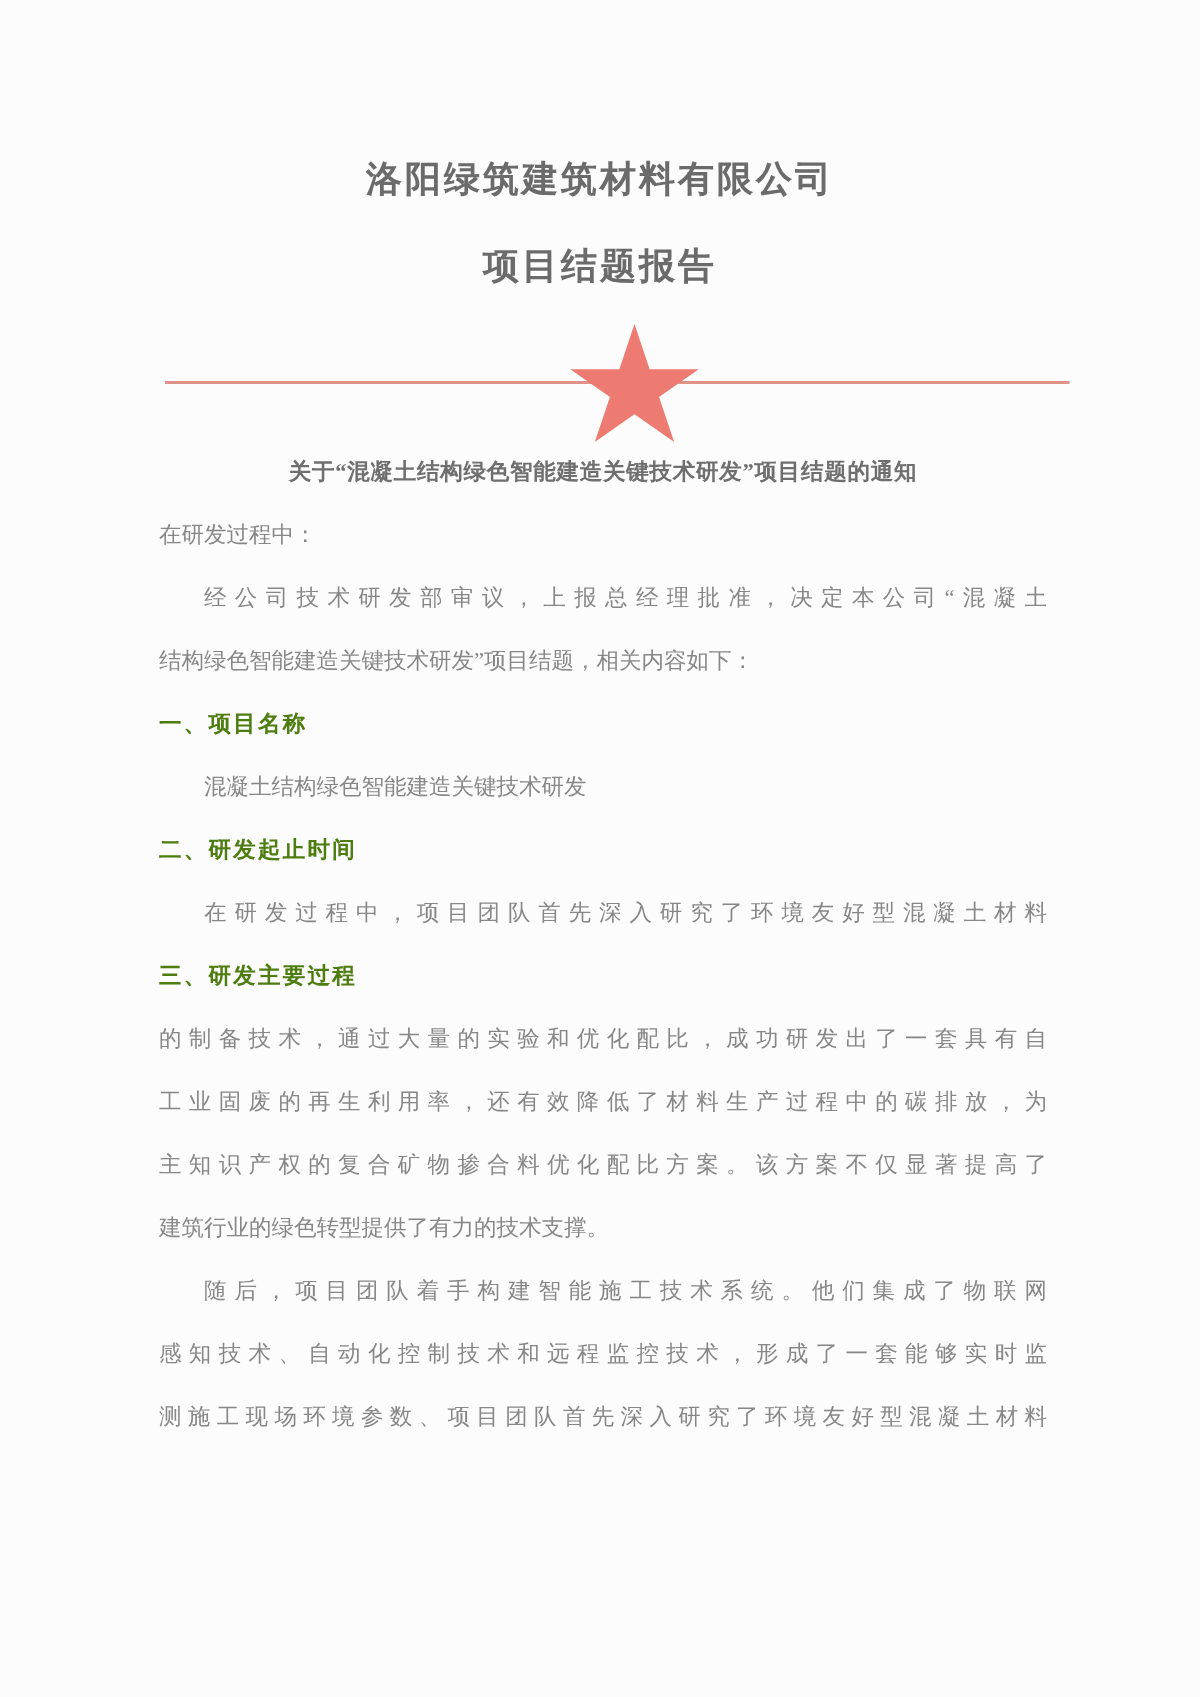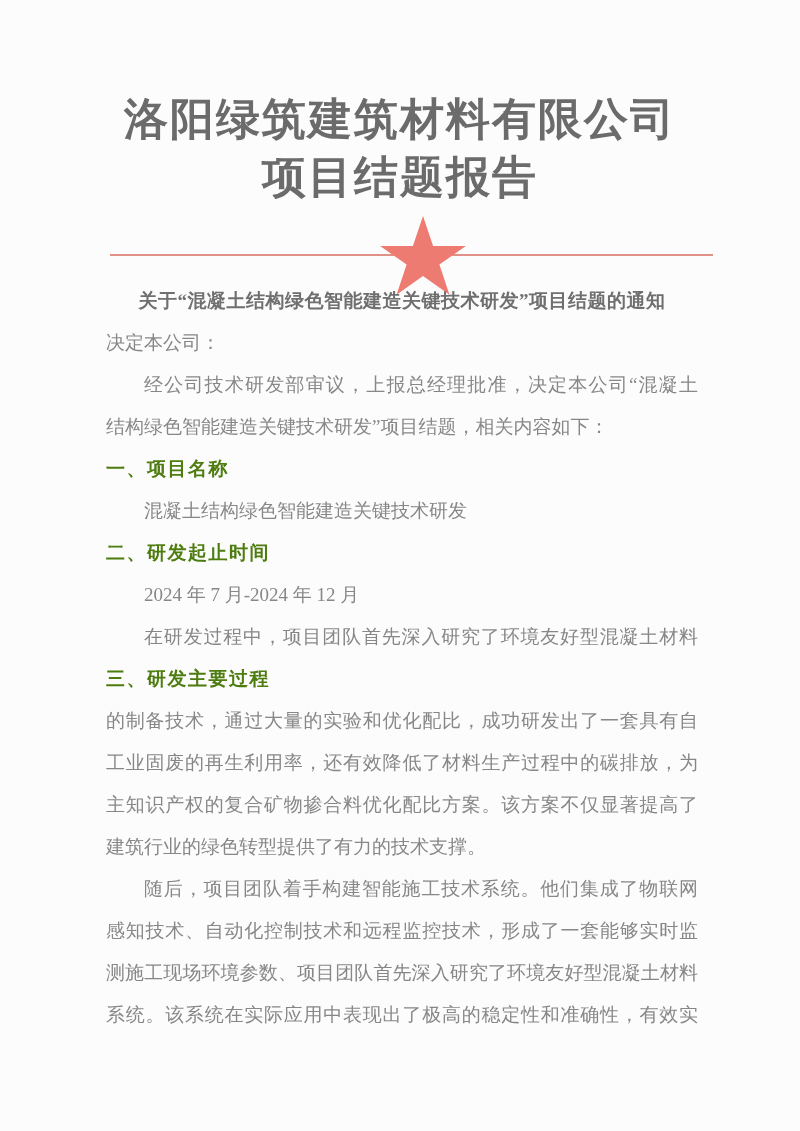--- a/index.html
+++ b/index.html
@@ -16,21 +16,21 @@
     overflow: hidden;
   }
 
   
   .doc-title {
     position: absolute;
     left: 0;
     width: 100%;
     text-align: center;
     font-weight: 700;
-    font-size: 44px;
+    font-size: 24px;
     line-height: 44px;
     letter-spacing: 2px;
     color: #6b6b6b;
   }
   .doc-title.line1 { top: 98px; }
   .doc-title.line2 { top: 156px; }
 
   
   .divider {
     position: absolute;
@@ -51,24 +51,24 @@
     position: absolute;
     top: 2px;
     left: 378px;
     width: 90px;
     height: 80px;
   }
 
   
   .doc-body {
     position: absolute;
-    top: 280px;
+    top: 294px;
     left: 106px;
     width: 592px;
-    font-size: 19px;
+    font-size: 15px;
     color: #878787;
   }
   .line {
     height: 42px;
     line-height: 42px;
     white-space: nowrap;
   }
   .line.notice {
     font-weight: 700;
     color: #6f6f6f;
@@ -108,32 +108,30 @@
   <div class="divider">
     <div class="rule"></div>
     <svg class="star" viewBox="0 0 100 92" preserveAspectRatio="none">
       <polygon points="50,0 61.2,34.6 97.6,34.6 68.2,55.9 79.4,90.5 50,69.1 20.6,90.5 31.8,55.9 2.4,34.6 38.8,34.6" fill="#ee7b71"></polygon>
     </svg>
   </div>
 
   <div class="doc-body">
 
   <div class="line notice">关于“混凝土结构绿色智能建造关键技术研发”项目结题的通知</div>
-      <div class="line plain">决定本公司：</div>
+      <div class="line plain">在研发过程中：</div>
       <div class="line para-start">经公司技术研发部审议，上报总经理批准，决定本公司“混凝土</div>
       <div class="line para-end">结构绿色智能建造关键技术研发”项目结题，相关内容如下：</div>
       <div class="line heading">一、项目名称</div>
       <div class="line indent">混凝土结构绿色智能建造关键技术研发</div>
       <div class="line heading">二、研发起止时间</div>
-      <div class="line indent">2024 年 7 月-2024 年 12 月</div>
       <div class="line para-start">在研发过程中，项目团队首先深入研究了环境友好型混凝土材料</div>
       <div class="line heading">三、研发主要过程</div>
       <div class="line para-full">的制备技术，通过大量的实验和优化配比，成功研发出了一套具有自</div>
       <div class="line para-full">工业固废的再生利用率，还有效降低了材料生产过程中的碳排放，为</div>
       <div class="line para-full">主知识产权的复合矿物掺合料优化配比方案。该方案不仅显著提高了</div>
       <div class="line para-end">建筑行业的绿色转型提供了有力的技术支撑。</div>
       <div class="line para-start">随后，项目团队着手构建智能施工技术系统。他们集成了物联网</div>
       <div class="line para-full">感知技术、自动化控制技术和远程监控技术，形成了一套能够实时监</div>
       <div class="line para-full">测施工现场环境参数、项目团队首先深入研究了环境友好型混凝土材料</div>
-      <div class="line para-full">系统。该系统在实际应用中表现出了极高的稳定性和准确性，有效实</div>
     </div>
 
 </div>
 
 </body></html>

